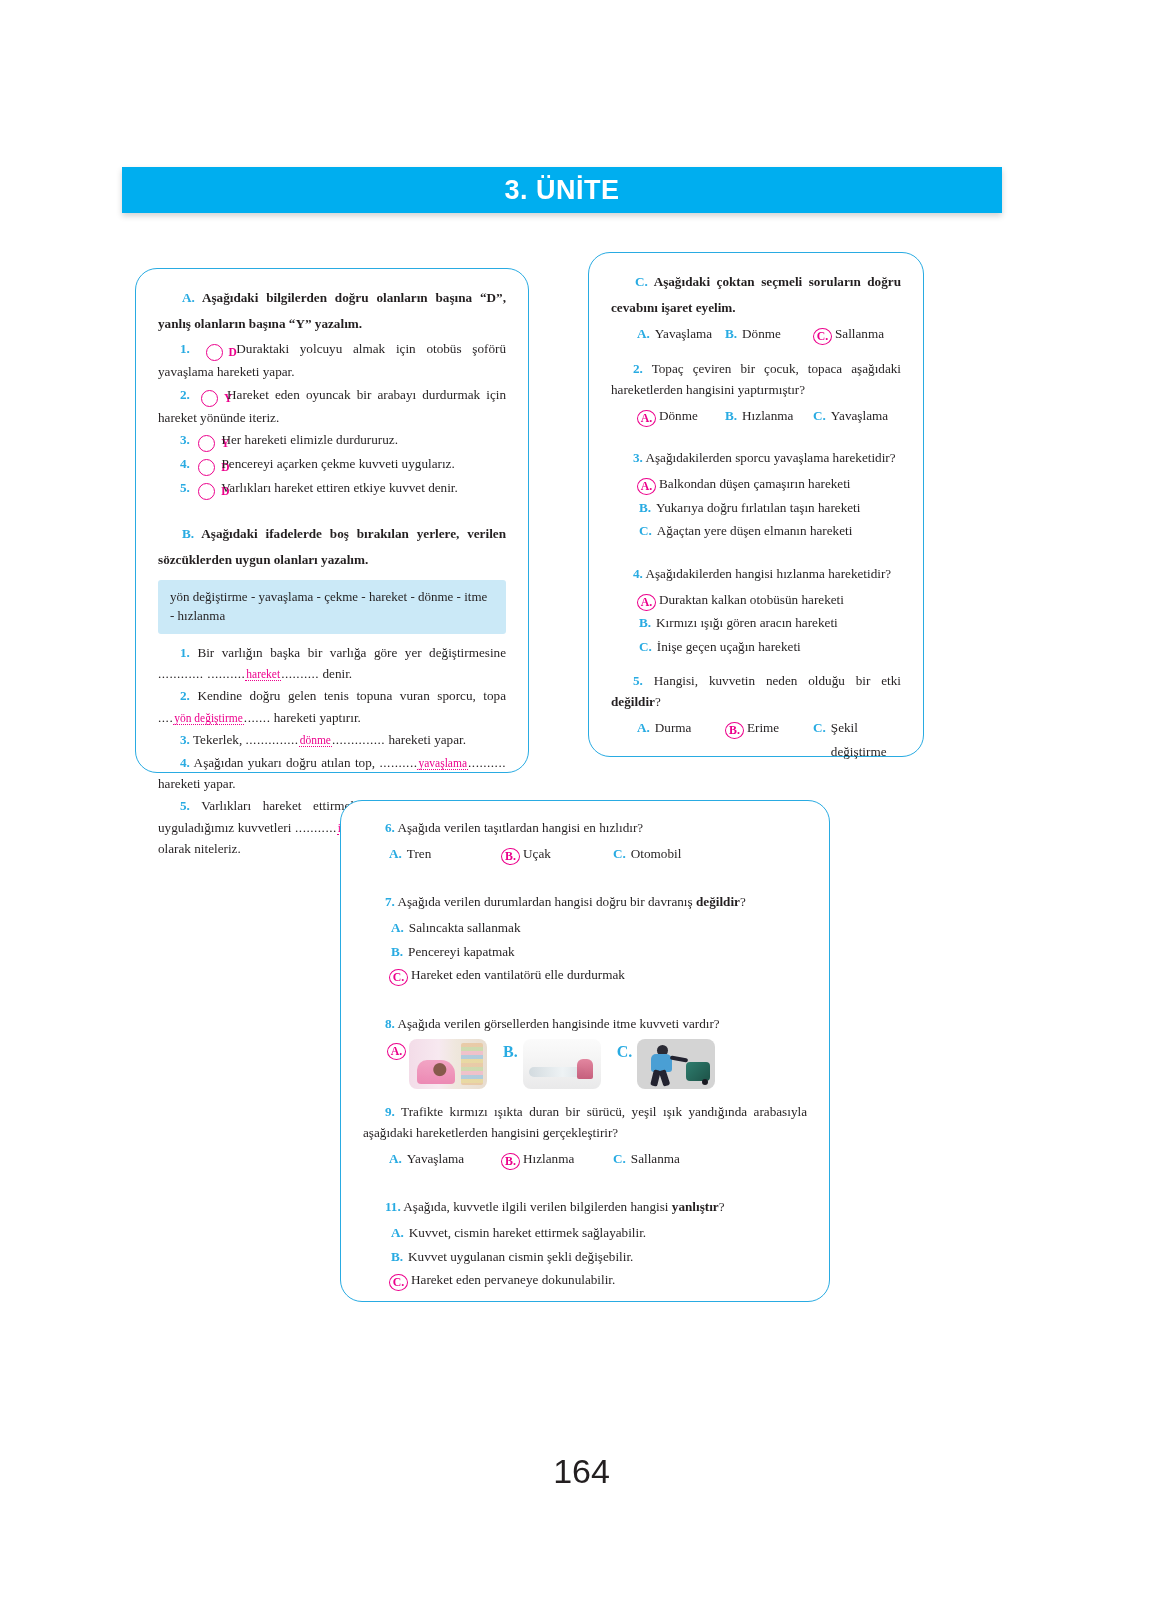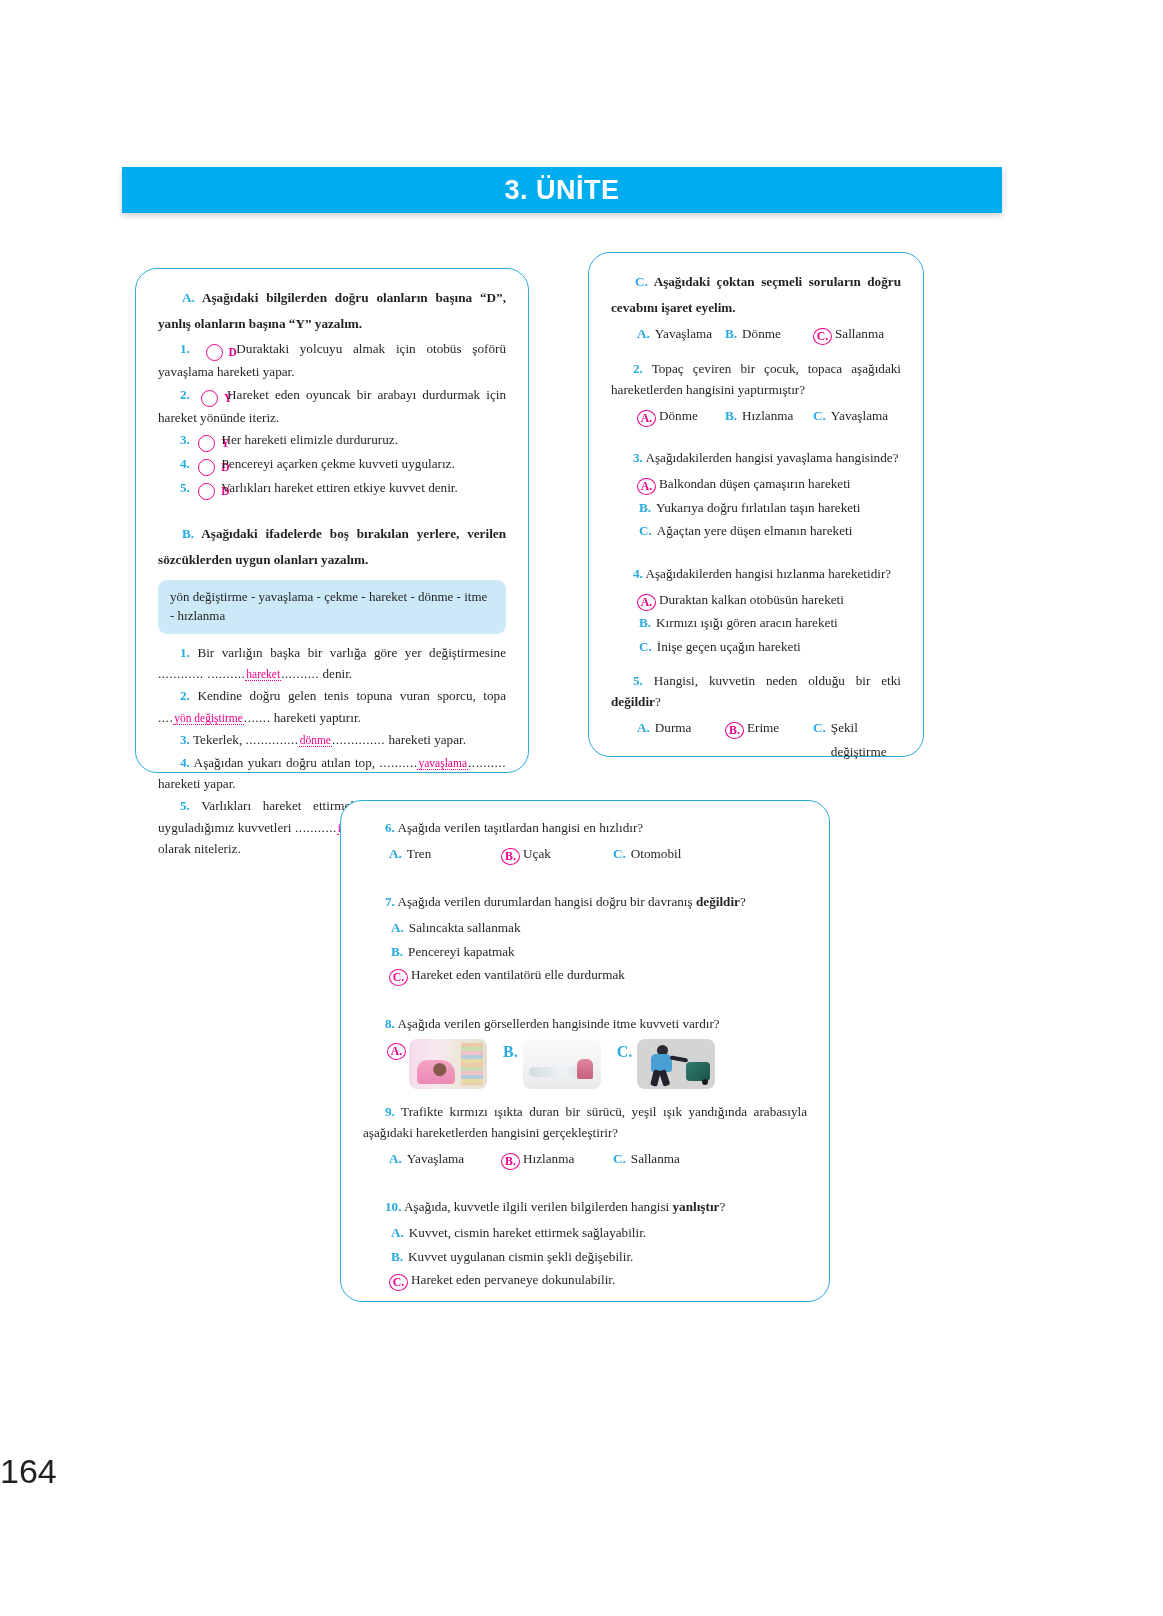--- a/index.html
+++ b/index.html
@@ -65,21 +65,21 @@
     border:1.3px solid #EC008C; border-radius:50%;
     color:#EC008C; font-size:11.5px; font-weight:bold;
     text-align:center; vertical-align:-3px;
     margin:0 3px 0 5px;
     font-family:"Liberation Serif", serif;
   }
 
   
   .wordbank{
     background:#CBE9F7;
-    border-radius:9px;
+    border-radius:3px;
     padding:7px 12px 8px 12px;
     font-size:13px; line-height:1.5;
     margin:7px 0 8px 0;
   }
 
   
   .fill{
     color:#EC008C;
     font-family:"Liberation Serif", serif;
     font-size:11.5px;
@@ -180,21 +180,21 @@
     border-radius:4px;
   }
   .thumb-c .bag-wheel{
     position:absolute; right:7px; bottom:4px; width:6px; height:6px;
     background:#1a1a22; border-radius:50%;
   }
 
   
   .page-number{
     position:absolute; left:0; right:0; top:1452px;
-    font-size:34px; color:#231f20;
+    text-align:center; font-size:34px; color:#231f20;
     font-family:"Liberation Sans", sans-serif;
   }
 </style>
 </head>
 <body>
 
 <div class="page">
 
   <div class="unit-banner">
     <span class="title">3. ÜNİTE</span>
@@ -326,21 +326,21 @@
         <div class="opt">
           <span class="opt-letter">C.</span>
           <span>Yavaşlama</span>
         </div>
       </div>
 
       <div class="spacer-md"></div>
 
       <p class="q">
         <span class="q-num">3.</span>
-        <span>Aşağıdakilerden hangisi yavaşlama hangisinde?</span>
+        <span>Aşağıdakilerden sporcu yavaşlama hareketidir?</span>
       </p>
       <div class="opt-stack">
         <div class="opt">
           <span class="opt-letter sel">A.</span>
           <span>Balkondan düşen çamaşırın hareketi</span>
         </div>
         <div class="opt">
           <span class="opt-letter plain">B.</span>
           <span>Yukarıya doğru fırlatılan taşın hareketi</span>
         </div>
@@ -484,21 +484,21 @@
         </div>
         <div class="opt">
           <span class="opt-letter">C.</span>
           <span>Sallanma</span>
         </div>
       </div>
 
       <div class="spacer-lg"></div>
 
       <p class="q">
-        <span class="q-num">10.</span>
+        <span class="q-num">11.</span>
         <span>Aşağıda, kuvvetle ilgili verilen bilgilerden hangisi </span><span class="bold">yanlıştır</span><span>?</span>
       </p>
       <div class="opt-stack">
         <div class="opt">
           <span class="opt-letter plain">A.</span>
           <span>Kuvvet, cismin hareket ettirmek sağlayabilir.</span>
         </div>
         <div class="opt">
           <span class="opt-letter plain">B.</span>
           <span>Kuvvet uygulanan cismin şekli değişebilir.</span>

